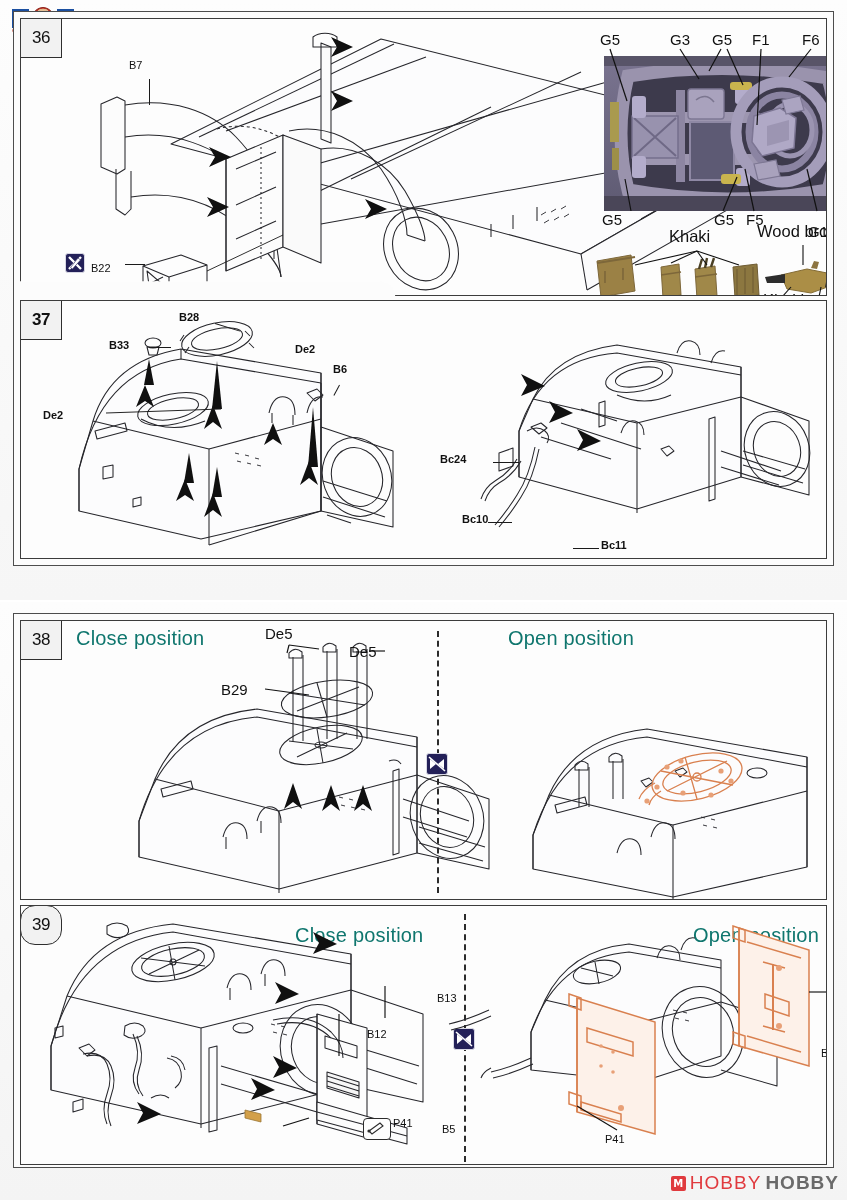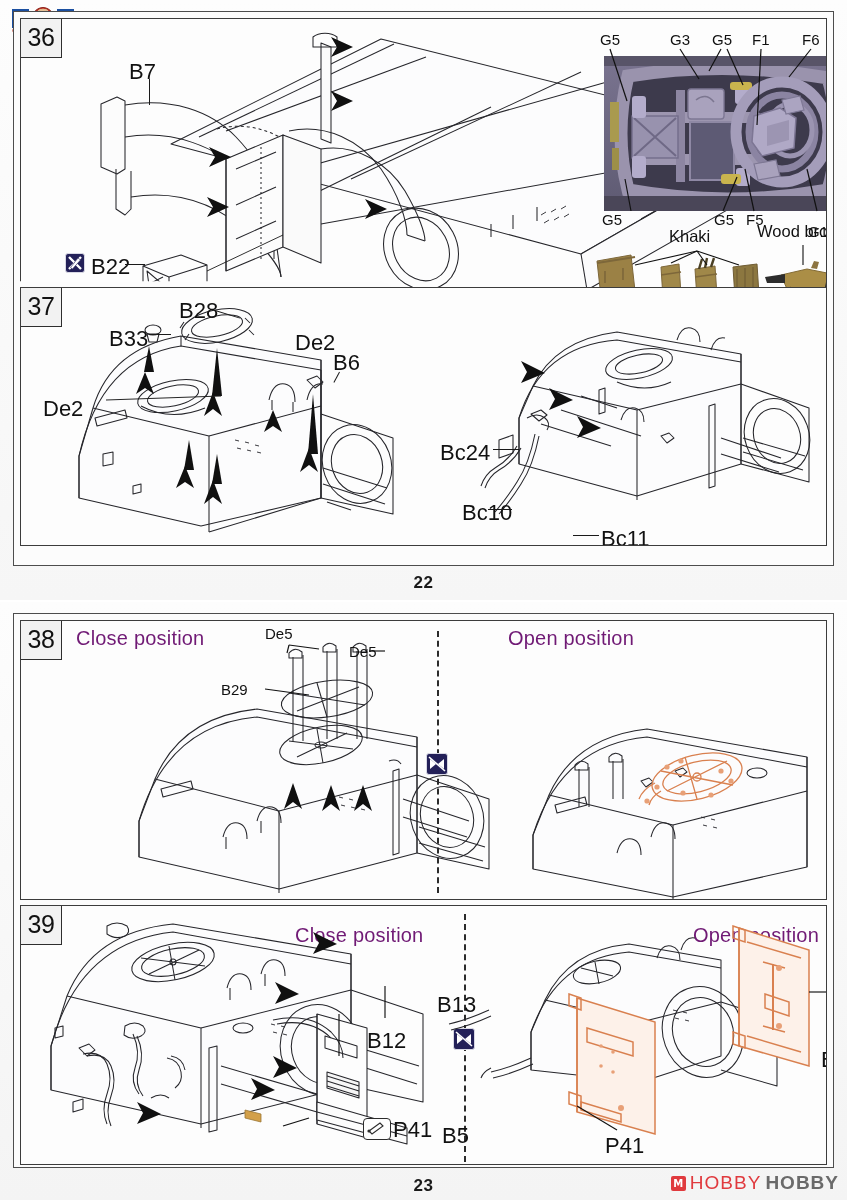--- a/index.html
+++ b/index.html
@@ -32,47 +32,47 @@
   .panel{
     position:absolute;
     border:1.3px solid #3c3c3c;
     box-sizing:border-box;
     background:#fdfdfd;
     overflow:hidden;
   }
   
   #panel-36{left:20px;top:18px;width:807px;height:278px;
      clip-path:polygon(0 0,100% 0,100% 100%,46.5% 100%,46.2% 97%,45.6% 95.5%,44.6% 94.7%,0 94.7%);}
-  #panel-37{left:20px;top:287px;width:807px;height:259px;}
+  #panel-37{left:20px;top:300px;width:807px;height:259px;font-weight:bold;}
   #panel-38{left:20px;top:620px;width:807px;height:280px;}
   #panel-39{left:20px;top:905px;width:807px;height:260px;}
 
   .step-badge{
     position:absolute;
     border:1.4px solid #2e2e2e;
     background:#f2f2f2;
-    font-size:25px;
+    font-size:17px;
     line-height:31px;
     text-align:center;
     font-family:"Liberation Sans", sans-serif;
     color:#111;
     letter-spacing:-0.5px;
   }
 
   .pos-label{
     position:absolute;
     font-size:20px;
-    color:#701a75;
+    color:#0f766e;
     letter-spacing:0.2px;
     white-space:nowrap;
   }
 
   .part-label{
     position:absolute;
-    font-size:22px;
+    font-size:11px;
     color:#111;
     white-space:nowrap;
     letter-spacing:0px;
   }
   .part-label.small{font-size:15px;}
 
   .color-label{
     position:absolute;
     font-size:16.5px;
     color:#111;
@@ -247,21 +247,21 @@
 
     <div class="part-label" style="left:108px;top:40px;">B7</div>
     <div class="lead" style="left:128px;top:60px;width:1.4px;height:26px;"></div>
 
     <div class="navy-icon" style="left:44px;top:234px;width:20px;height:20px;">
       <svg width="18" height="18" viewBox="0 0 18 18">
         <path d="M3 3 L15 15 M15 3 L3 15" stroke="#ffffff" stroke-width="2.4" fill="none"></path>
         <path d="M4.5 13.5 L12 4 L14.5 6 L6.5 15 Z" fill="#ffffff" stroke="#232058" stroke-width="0.6"></path>
       </svg>
     </div>
-    <div class="part-label" style="left:70px;top:235px;">B22</div>
+    <div class="part-label" style="left:70px;top:243px;">B22</div>
     <div class="lead" style="left:104px;top:245px;width:20px;height:1.4px;"></div>
 
     <div id="photo-inset">
       <svg width="248" height="155" viewBox="0 0 248 155">
         <defs>
           <linearGradient id="pgrad" x1="0" y1="0" x2="0" y2="1">
             <stop offset="0" stop-color="#7a7490"></stop>
             <stop offset="1" stop-color="#5e5a72"></stop>
           </linearGradient>
         </defs>
@@ -514,21 +514,20 @@
     <div class="part-label" style="left:419px;top:152px;">Bc24</div>
     <div class="lead" style="left:472px;top:161px;width:26px;height:1.4px;"></div>
 
     <div class="part-label" style="left:417px;top:212px;margin-left:24px;">Bc10</div>
     <div class="lead" style="left:467px;top:221px;width:24px;height:1.4px;"></div>
 
     <div class="part-label" style="left:580px;top:238px;">Bc11</div>
     <div class="lead" style="left:552px;top:247px;width:26px;height:1.4px;"></div>
   </div>
 
-  <div class="page-num" style="left:0;top:573px;">22</div>
 </div>
 
 <div class="sheet" id="sheet-bottom">
 
   <div class="page-frame" id="frame-bottom" style="top:11px;"></div>
 
   <div class="panel" id="panel-38" style="top:18px;">
 
     <div class="step-badge" style="left:-1px;top:-1px;width:40px;height:38px;line-height:37px;">38</div>
 
@@ -645,21 +644,21 @@
       </g>
     </svg>
 
     <div class="part-label small" style="left:244px;top:4px;">De5</div>
     <div class="part-label small" style="left:328px;top:22px;">De5</div>
     <div class="part-label small" style="left:200px;top:60px;">B29</div>
   </div>
 
   <div class="panel" id="panel-39" style="top:303px;">
 
-    <div class="step-badge" style="left:-1px;top:-1px;width:40px;height:38px;line-height:37px;">39</div>
+    <div class="step-badge" style="left:-1px;top:-1px;width:40px;height:38px;line-height:37px;border-radius:15px;">39</div>
 
     <div class="pos-label" style="left:274px;top:18px;">Close position</div>
     <div class="pos-label" style="left:672px;top:18px;">Open position</div>
 
     <div class="vdash" style="left:443px;top:8px;height:248px;"></div>
     <div class="navy-icon" style="left:432px;top:122px;width:22px;height:22px;">
       <svg width="20" height="20" viewBox="0 0 20 20">
         <path d="M3 5 L9 10 L3 15 L3 5 Z" fill="#ffffff"></path>
         <path d="M17 5 L11 10 L17 15 L17 5 Z" fill="#ffffff"></path>
         <path d="M2 3 L18 17" stroke="#ffffff" stroke-width="1.6"></path>
@@ -811,20 +810,19 @@
 
     <div class="part-label" style="left:346px;top:122px;">B12</div>
     <div class="part-label" style="left:416px;top:86px;text-align:center;">B13</div>
     <div class="part-label" style="left:372px;top:211px;">P41</div>
     <div class="part-label" style="left:421px;top:217px;">B5</div>
 
     <div class="part-label" style="left:800px;top:141px;">B5</div>
     <div class="part-label" style="left:584px;top:227px;">P41</div>
   </div>
 
-  <div class="page-num" style="left:0;top:1172px;top:574px;">23</div>
 
   <div id="hobby-logo">
     <div id="hobby-mark">M</div>
     <div id="hobby-hobby">HOBBY</div>
     <div id="hobby-search">HOBBY</div>
   </div>
 </div>
 
 </body></html>

